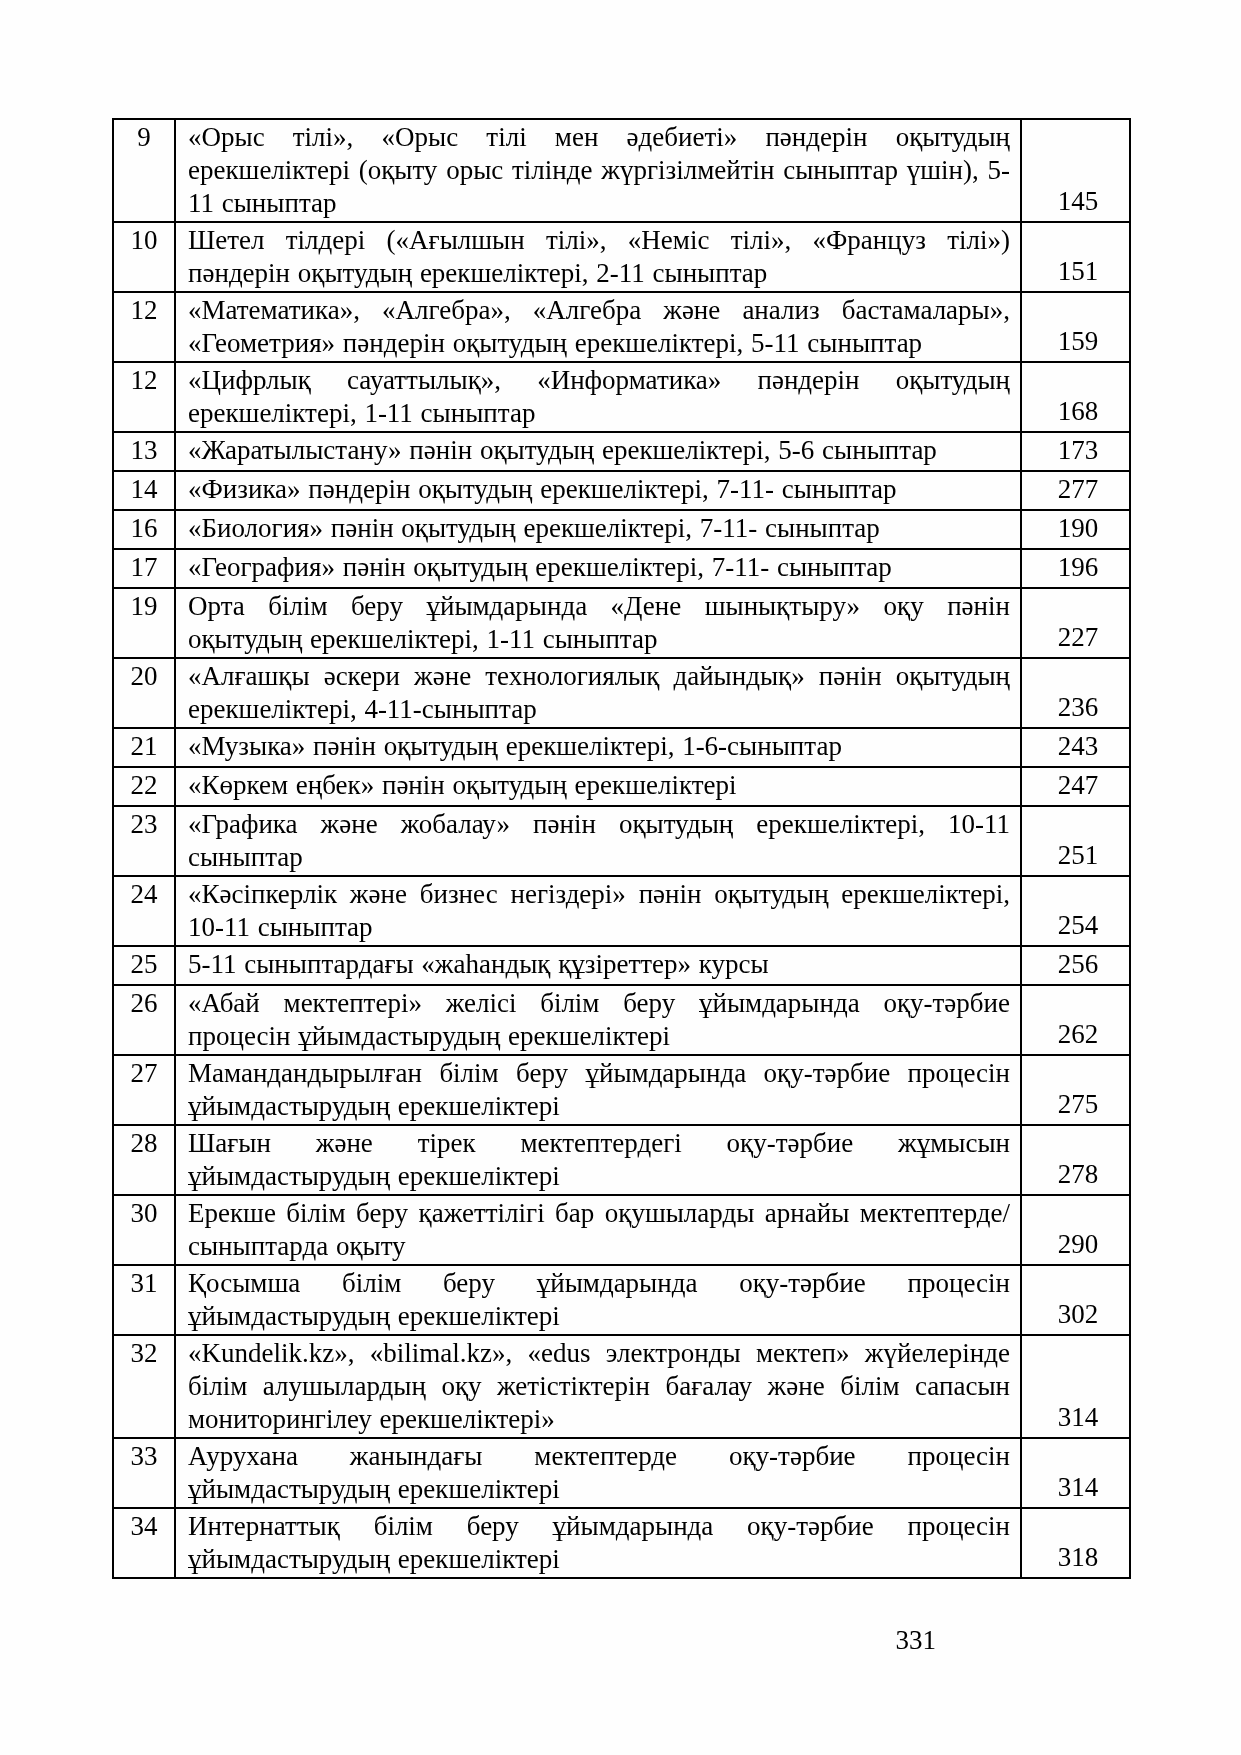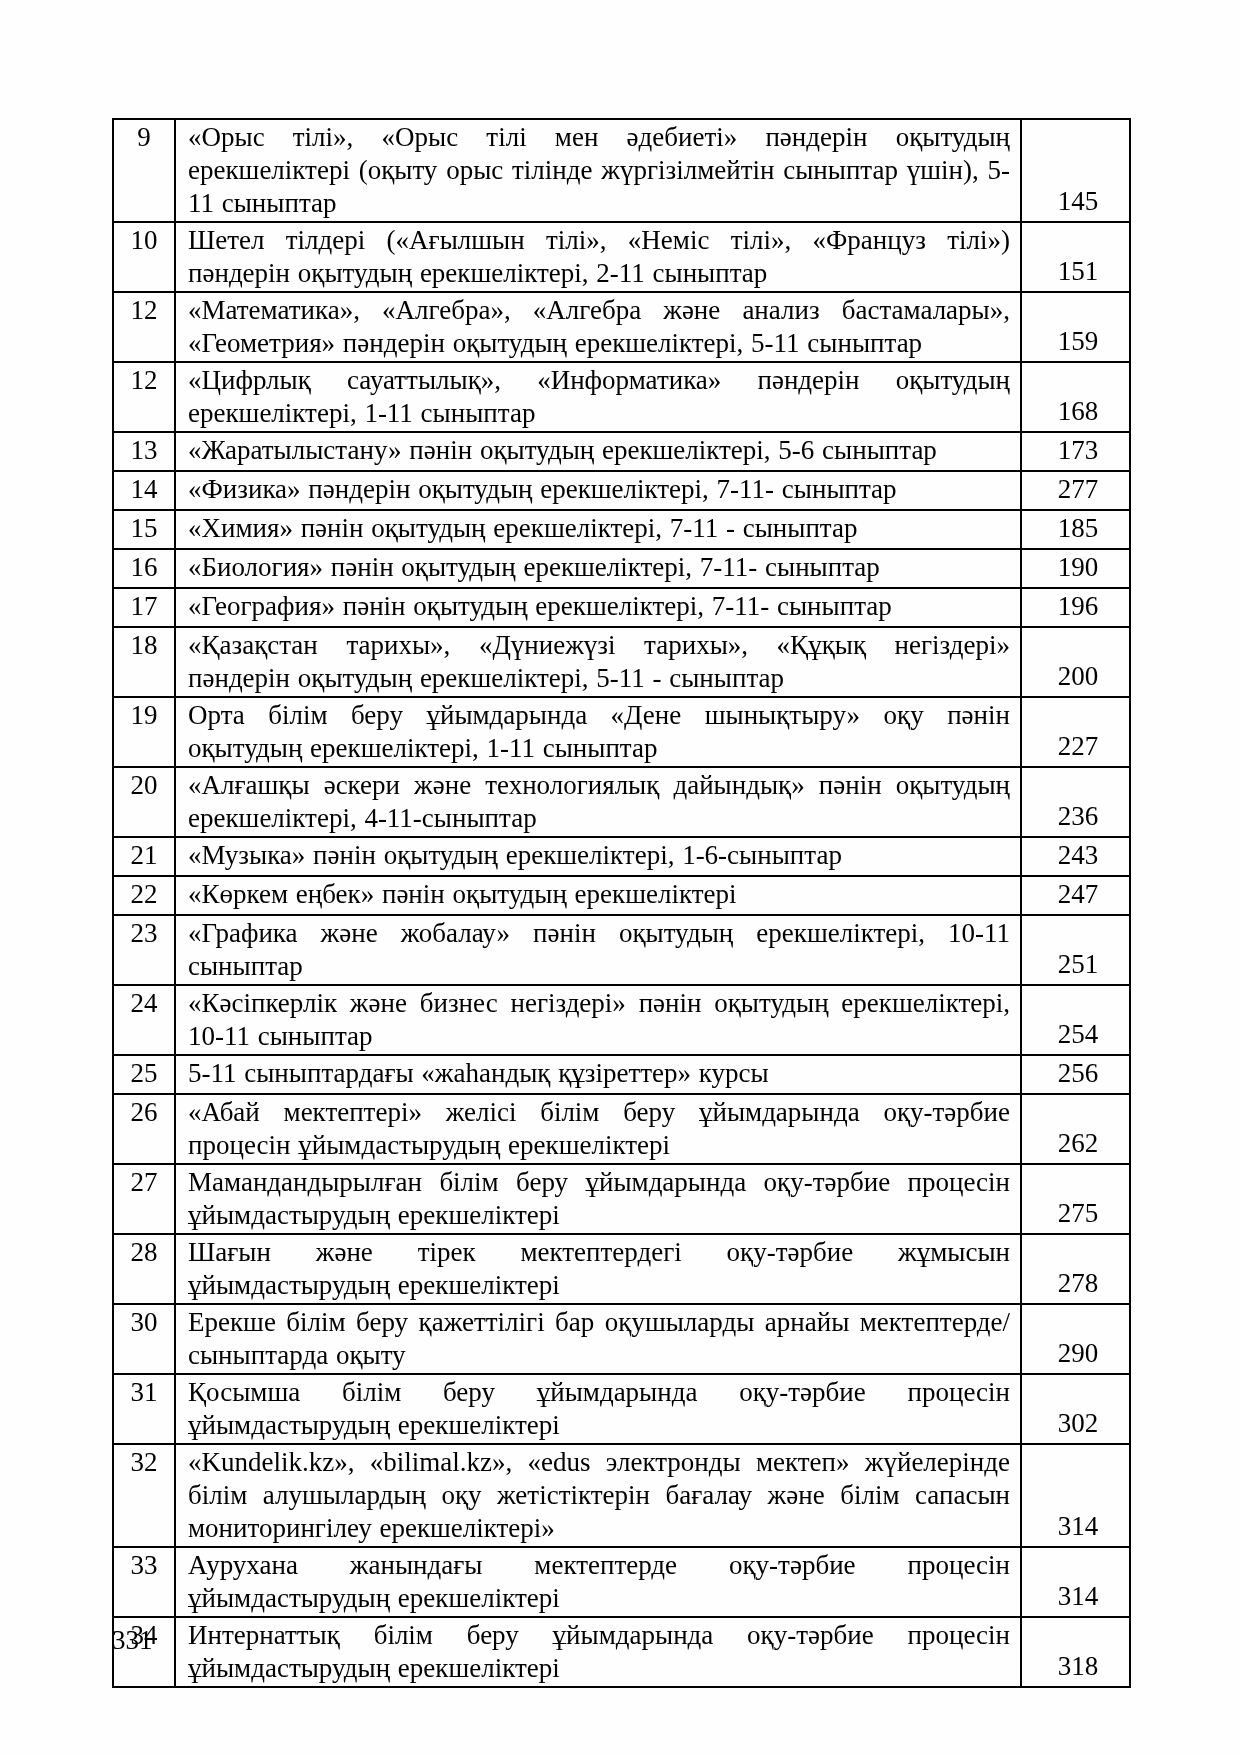--- a/index.html
+++ b/index.html
@@ -53,21 +53,21 @@
     width: 98px;
     text-align: center;
     vertical-align: bottom;
     padding: 1px 2px 3px 7px;
   }
   .page-footer {
     position: absolute;
     left: 112px;
     top: 1624px;
     width: 824px;
-    text-align: left;
+    text-align: right;
     font-size: 27px;
     line-height: 33px;
   }
 </style>
 </head>
 <body>
 
 <div class="sheet">
 
   <table class="toc-table">
@@ -97,38 +97,28 @@
         <td class="col-num">13</td>
         <td class="col-title">«Жаратылыстану» пәнін оқытудың ерекшеліктері, 5-6 сыныптар</td>
         <td class="col-page">173</td>
       </tr>
         <tr>
         <td class="col-num">14</td>
         <td class="col-title">«Физика» пәндерін оқытудың ерекшеліктері, 7-11- сыныптар</td>
         <td class="col-page">277</td>
       </tr>
         <tr>
-        <td class="col-num">15</td>
-        <td class="col-title">«Химия» пәнін оқытудың ерекшеліктері, 7-11 - сыныптар</td>
-        <td class="col-page">185</td>
-      </tr>
-        <tr>
         <td class="col-num">16</td>
         <td class="col-title">«Биология» пәнін оқытудың ерекшеліктері, 7-11- сыныптар</td>
         <td class="col-page">190</td>
       </tr>
         <tr>
         <td class="col-num">17</td>
         <td class="col-title">«География» пәнін оқытудың ерекшеліктері, 7-11- сыныптар</td>
         <td class="col-page">196</td>
-      </tr>
-        <tr>
-        <td class="col-num">18</td>
-        <td class="col-title">«Қазақстан тарихы», «Дүниежүзі тарихы», «Құқық негіздері» пәндерін оқытудың ерекшеліктері, 5-11 - сыныптар</td>
-        <td class="col-page">200</td>
       </tr>
         <tr>
         <td class="col-num">19</td>
         <td class="col-title">Орта білім беру ұйымдарында «Дене шынықтыру» оқу пәнін оқытудың ерекшеліктері, 1-11 сыныптар</td>
         <td class="col-page">227</td>
       </tr>
         <tr>
         <td class="col-num">20</td>
         <td class="col-title">«Алғашқы әскери және технологиялық дайындық» пәнін оқытудың ерекшеліктері, 4-11-сыныптар</td>
         <td class="col-page">236</td>

